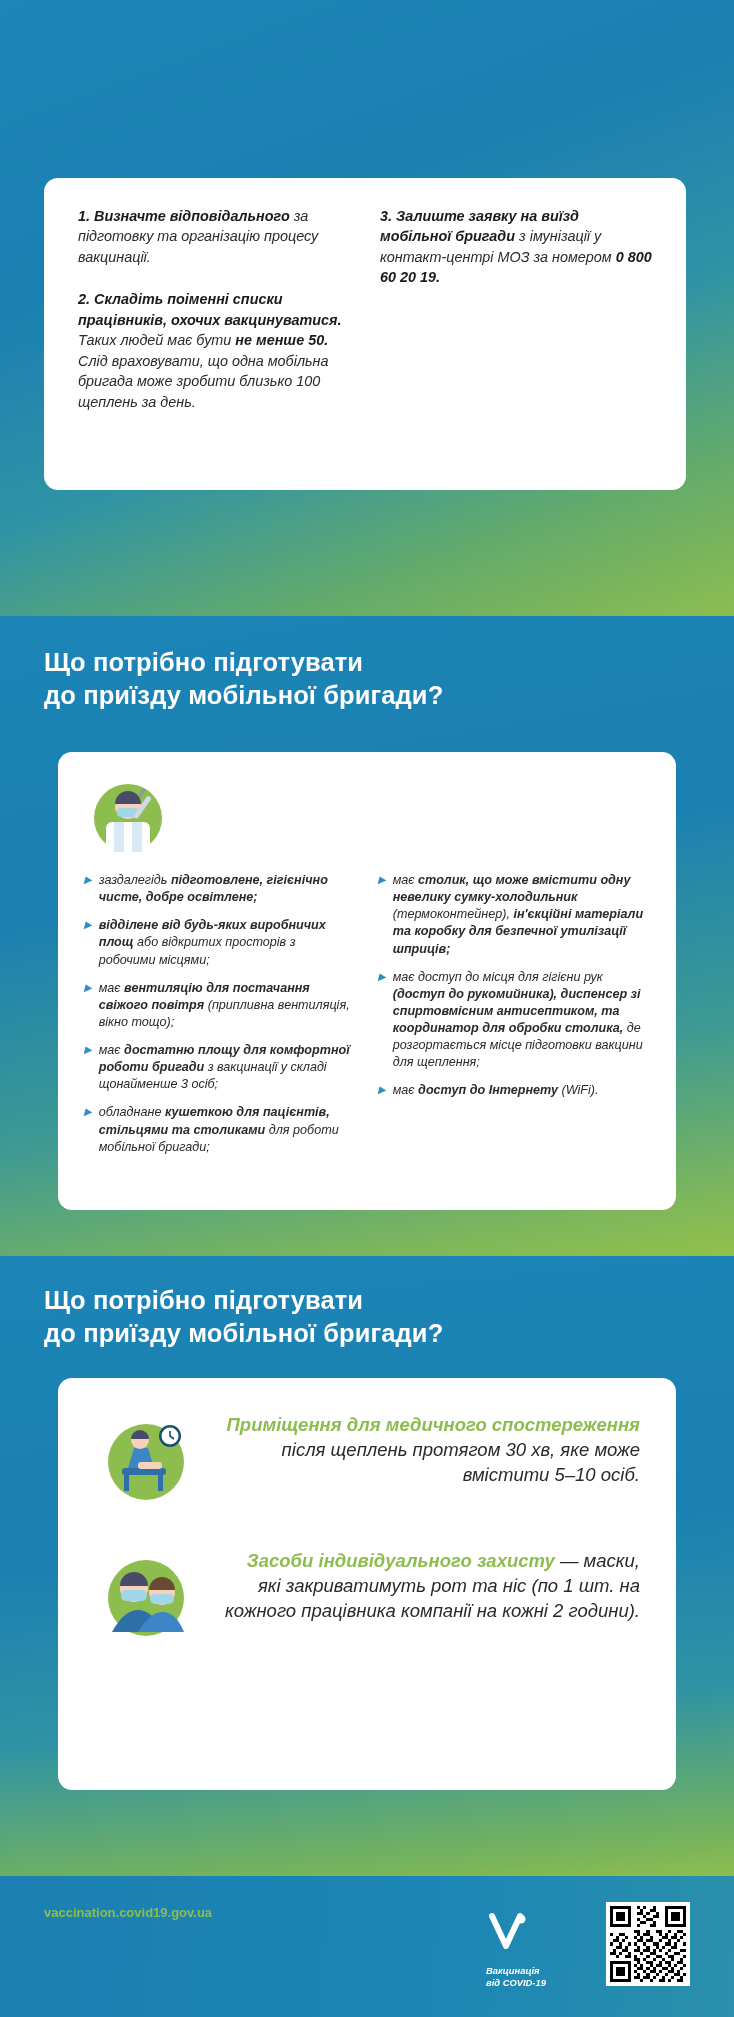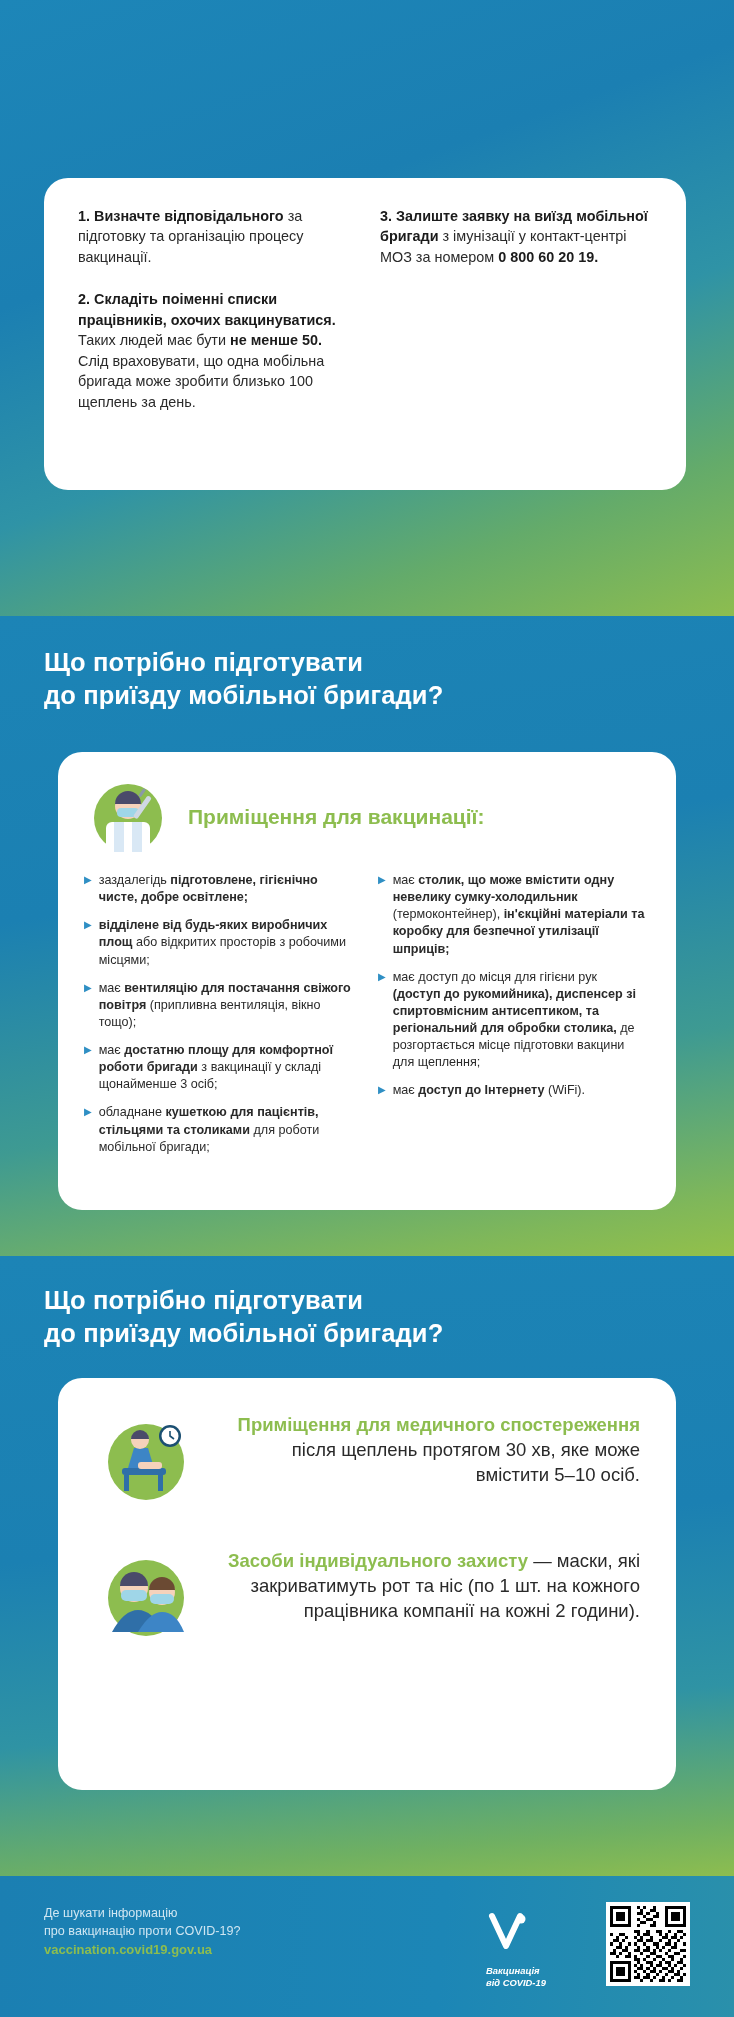--- a/index.html
+++ b/index.html
@@ -28,22 +28,23 @@
   .sec-title {
     color: #ffffff;
     font-size: 25.5px;
     font-weight: bold;
     line-height: 1.30;
     letter-spacing: .1px;
     white-space: pre-line;
   }
   .card {
     background: #ffffff;
-    border-radius: 24px;
+    border-radius: 14px;
     position: absolute;
+    font-style: italic;
   }
   .card1 {
     left: 44px;
     top: 178px;
     width: 642px;
     height: 312px;
     padding: 28px 34px 20px 34px;
     display: flex;
     gap: 30px;
   }
@@ -225,21 +226,20 @@
             <rect x="22" y="44" width="44" height="30" rx="6" fill="#ffffff"></rect>
             <rect x="30" y="44" width="10" height="30" fill="#d9e8f5"></rect>
             <rect x="48" y="44" width="10" height="30" fill="#d9e8f5"></rect>
             <circle cx="44" cy="28" r="13" fill="#f6d2bb"></circle>
             <path d="M31 26 a13 13 0 0 1 26 0 z" fill="#4a4a6a"></path>
             <rect x="33" y="30" width="22" height="9" rx="4" fill="#9fd6e8"></rect>
             <rect x="56" y="16" width="5" height="26" rx="2" fill="#cfd8e3" transform="rotate(35 58 29)"></rect>
             <rect x="57" y="10" width="3" height="9" rx="1" fill="#8a99a8" transform="rotate(35 58 14)"></rect>
           </svg>
         </span>
-        <h3>Приміщення для вакцинації:</h3>
       </div>
 
       <div class="twocol">
         <div class="bullets">
           <div class="bullet">
               <span class="tri">▶</span>
               <span>заздалегідь <b>підготовлене, гігієнічно чисте, добре освітлене;</b></span>
             </div>
           <div class="bullet">
               <span class="tri">▶</span>
@@ -258,21 +258,21 @@
               <span>обладнане <b>кушеткою для пацієнтів, стільцями та столиками</b> для роботи мобільної бригади;</span>
             </div>
         </div>
         <div class="bullets">
           <div class="bullet">
               <span class="tri">▶</span>
               <span>має <b>столик, що може вмістити одну невелику сумку-холодильник</b> (термоконтейнер), <b>ін'єкційні матеріали та коробку для безпечної утилізації шприців;</b></span>
             </div>
           <div class="bullet">
               <span class="tri">▶</span>
-              <span>має доступ до місця для гігієни рук <b>(доступ до рукомийника), диспенсер зі спиртовмісним антисептиком, та регіональний для обробки столика,</b> де розгортається місце підготовки вакцини для щеплення;</span>
+              <span>має доступ до місця для гігієни рук <b>(доступ до рукомийника), диспенсер зі спиртовмісним антисептиком, та координатор для обробки столика,</b> де розгортається місце підготовки вакцини для щеплення;</span>
             </div>
           <div class="bullet">
               <span class="tri">▶</span>
               <span>має <b>доступ до Інтернету</b> (WiFi).</span>
             </div>
         </div>
       </div>
     </div>
   </section>
 
@@ -313,22 +313,20 @@
             <path d="M55 42 a13 13 0 0 1 26 0 z" fill="#6b4a33"></path>
             <rect x="56" y="46" width="24" height="10" rx="5" fill="#9fd6e8"></rect>
           </svg>
         </span>
         <p><span class="hl">Засоби індивідуального захисту</span> — маски, які закриватимуть рот та ніс (по 1 шт. на кожного працівника компанії на кожні 2 години).</p>
       </div>
     </div>
   </section>
 
   <footer class="footer">
-    <div class="foot-text">Де шукати інформацію
-про вакцинацію проти COVID-19?</div>
     <a class="foot-link" href="#">vaccination.covid19.gov.ua</a>
 
     <div class="brand">
       <svg class="brand-v" viewBox="0 0 44 44">
         <path d="M6 6 L20 36 L34 6" stroke="#ffffff" stroke-width="6" fill="none" stroke-linecap="round" stroke-linejoin="round"></path>
         <circle cx="35" cy="9" r="4.5" fill="#ffffff"></circle>
       </svg>
       <div class="brand-label">Вакцинація
 від COVID-19</div>
     </div>

